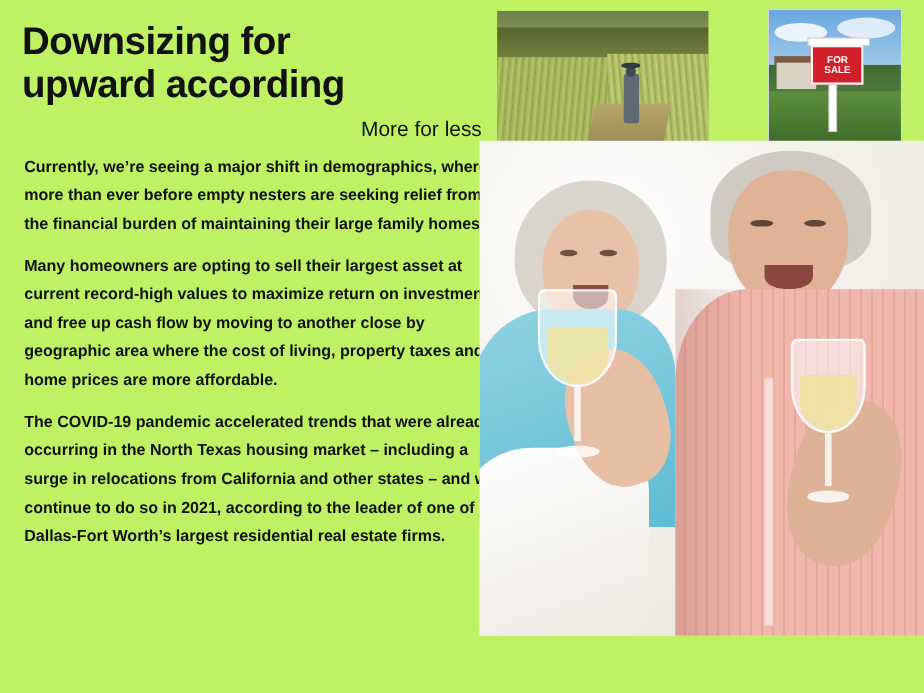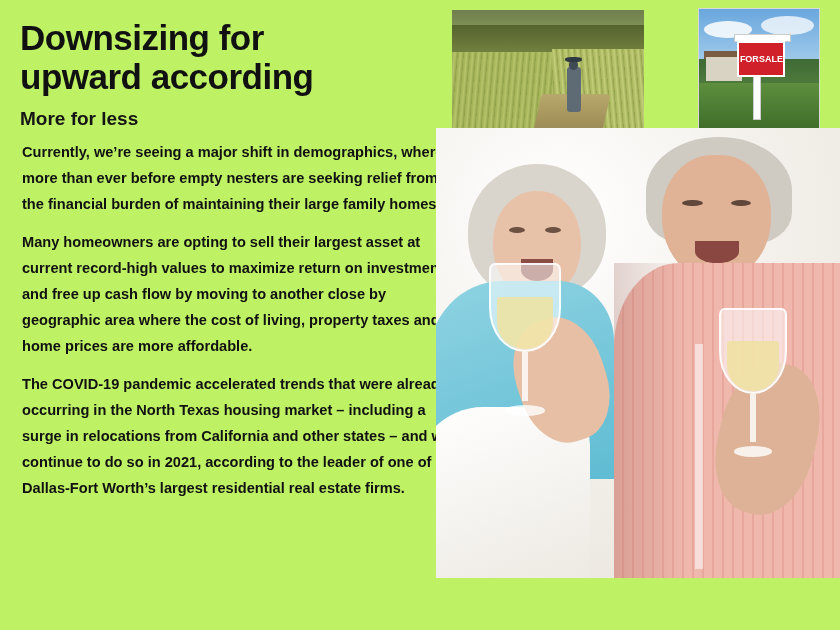--- a/index.html
+++ b/index.html
@@ -34,22 +34,23 @@
     letter-spacing: -0.5px;
   }
   .headline .line2 { display: block; }
 
   
   .subhead {
     position: absolute;
     left: 20px;
     top: 108px;
     width: 418px;
+    text-align: right;
     font-size: 19px;
-    font-weight: bold;
+    font-weight: normal;
     color: #141414;
   }
 
   
   .body-copy {
     position: absolute;
     left: 22px;
     top: 140px;
     width: 440px;
     color: #111111;
@@ -172,21 +173,21 @@
   .fs-sign {
     position: absolute; left: 32%; top: 27%; width: 40%; height: 30%;
     background: #d0202a;
     border: 2px solid #ffffff;
     box-sizing: border-box;
     color: #ffffff;
     font-size: 9px;
     font-weight: bold;
     line-height: 1.05;
     display: flex;
-    flex-direction: row;
+    flex-direction: column;
     align-items: center;
     justify-content: center;
     text-align: center;
   }
   .fs-sign span { display: block; }
 
   
   .photo-couple {
     position: absolute;
     left: 436px;

